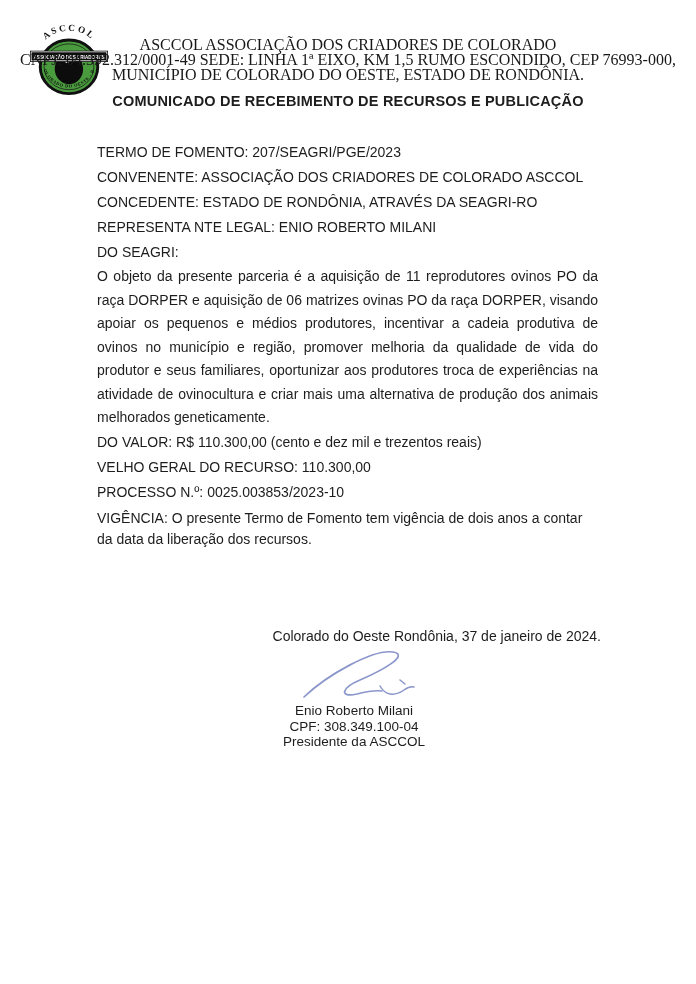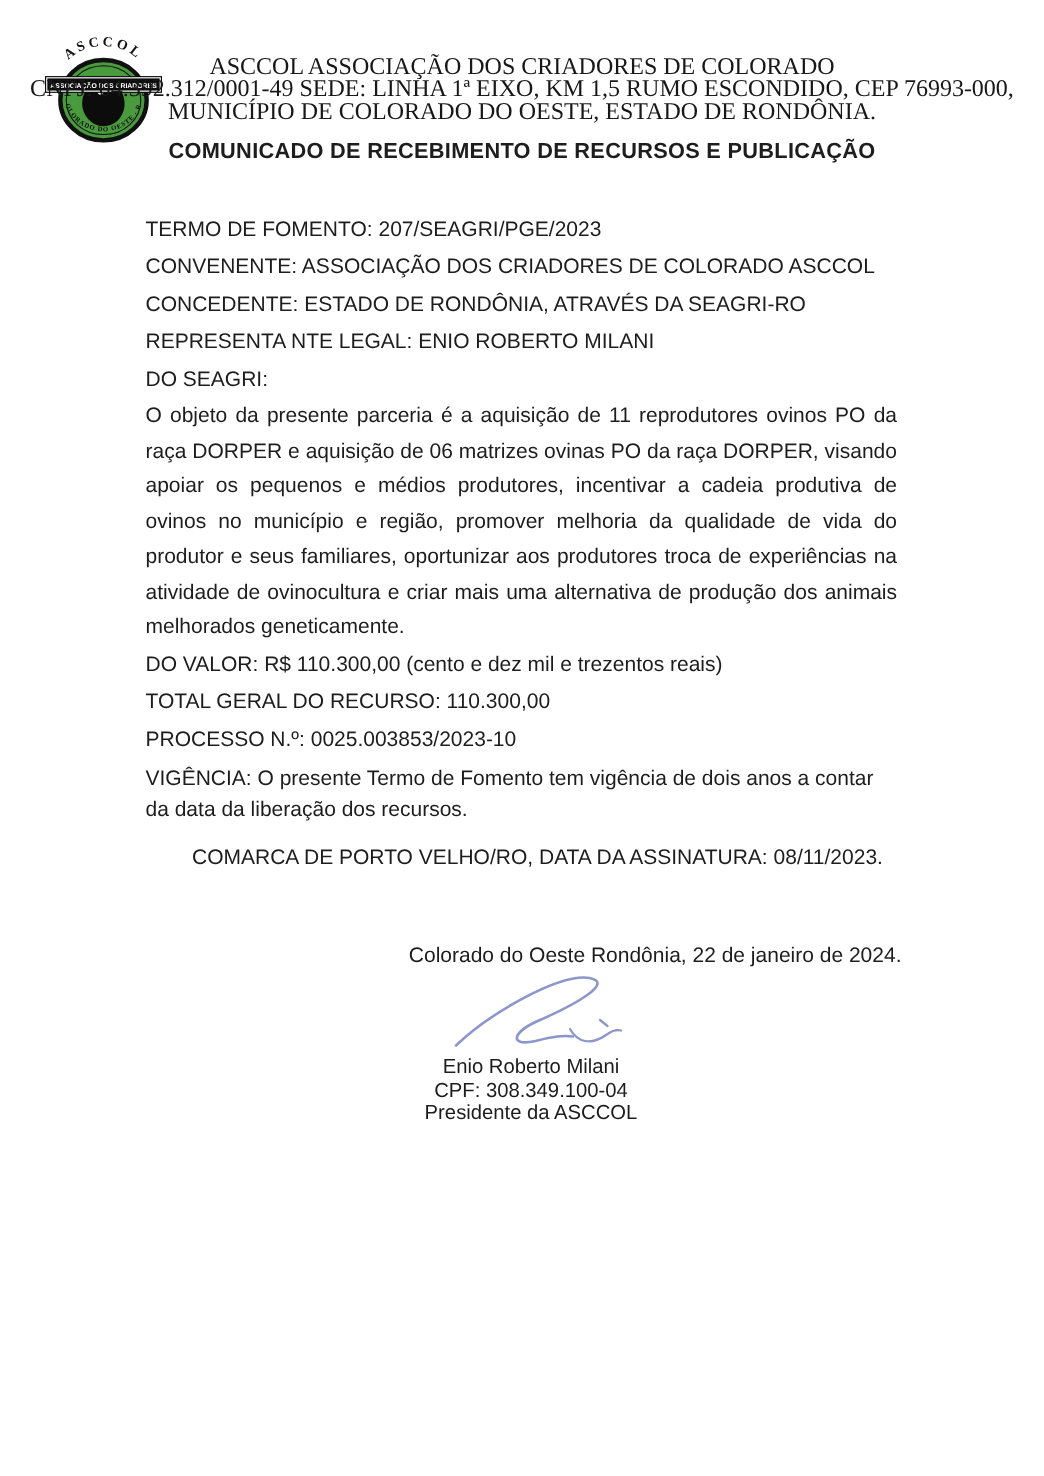--- a/index.html
+++ b/index.html
@@ -62,27 +62,26 @@
   <div class="doc-title">COMUNICADO DE RECEBIMENTO DE RECURSOS E PUBLICAÇÃO</div>
 
   <div class="body-text">
     <div class="line">TERMO DE FOMENTO: 207/SEAGRI/PGE/2023</div>
     <div class="line">CONVENENTE: ASSOCIAÇÃO DOS CRIADORES DE COLORADO ASCCOL</div>
     <div class="line">CONCEDENTE: ESTADO DE RONDÔNIA, ATRAVÉS DA SEAGRI-RO</div>
     <div class="line">REPRESENTA NTE LEGAL: ENIO ROBERTO MILANI</div>
     <div class="line">DO SEAGRI:</div>
     <div class="para">O objeto da presente parceria é a aquisição de 11 reprodutores ovinos PO da raça DORPER e aquisição de 06 matrizes ovinas PO da raça DORPER, visando apoiar os pequenos e médios produtores, incentivar a cadeia produtiva de ovinos no município e região, promover melhoria da qualidade de vida do produtor e seus familiares, oportunizar aos produtores troca de experiências na atividade de ovinocultura e criar mais uma alternativa de produção dos animais melhorados geneticamente.</div>
     <div class="line">DO VALOR: R$ 110.300,00 (cento e dez mil e trezentos reais)</div>
-    <div class="line">TOTAL GERAL DO RECURSO: 110.300,00</div>
+    <div class="line">VELHO GERAL DO RECURSO: 110.300,00</div>
     <div class="line">PROCESSO N.º: 0025.003853/2023-10</div>
     <div class="vigencia">VIGÊNCIA: O presente Termo de Fomento tem vigência de dois anos a contar da data da liberação dos recursos.</div>
-    <div class="comarca">COMARCA DE PORTO VELHO/RO, DATA DA ASSINATURA: 08/11/2023.</div>
   </div>
 
-  <div class="date-line">Colorado do Oeste Rondônia, 22 de janeiro de 2024.</div>
+  <div class="date-line">Colorado do Oeste Rondônia, 37 de janeiro de 2024.</div>
 
   <svg class="signature-svg" viewBox="0 0 124 58" xmlns="http://www.w3.org/2000/svg">
     <path d="M7 52 C30 30 76 4 96 7 C113 10 86 25 63 35 C44 43 42 53 60 49 C72 46 78 45 85 46" fill="none" stroke-width="1.7" stroke-linecap="round" stroke="#8b96cb"></path>
     <path d="M83 41 C88 50 97 52 107 45 C110 43 113 41 117 42" fill="none" stroke-width="1.5" stroke-linecap="round" stroke="#8b96cb"></path>
     <path d="M103 35 l5 4" fill="none" stroke-width="1.5" stroke-linecap="round" stroke="#8b96cb"></path>
   </svg>
 
   <div class="sig-block">
     <div>Enio Roberto Milani</div>
     <div>CPF: 308.349.100-04</div>

